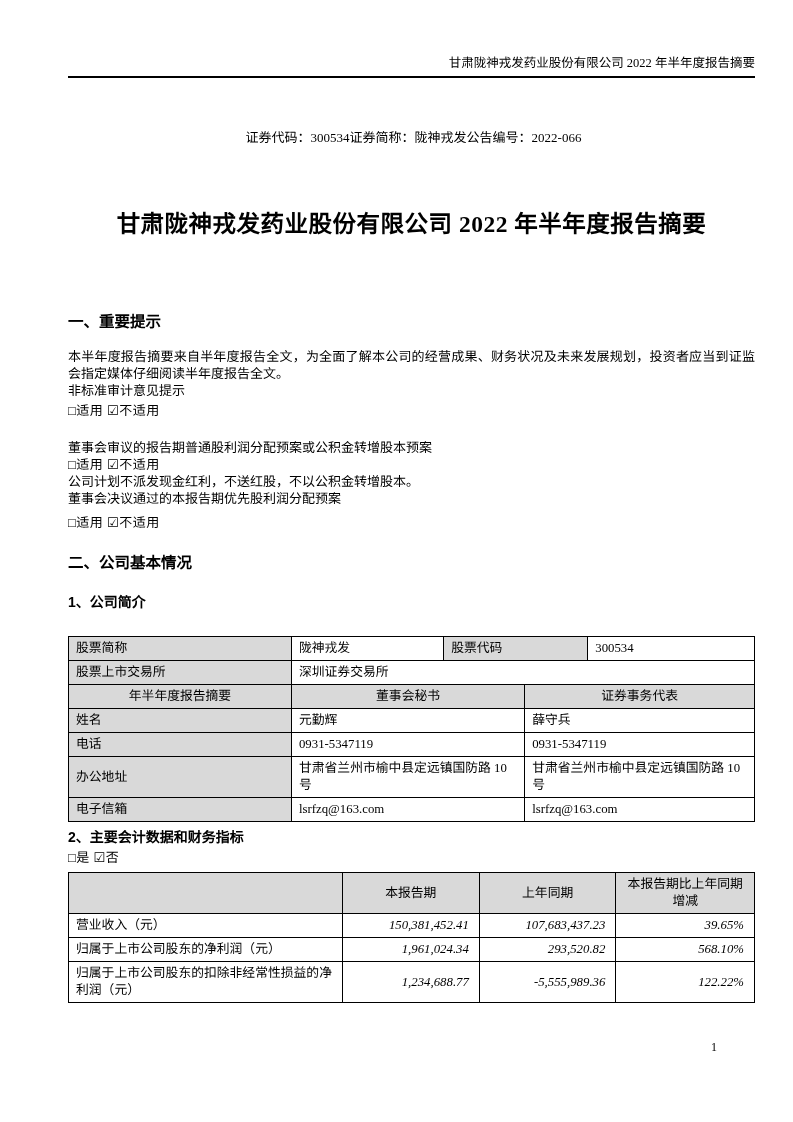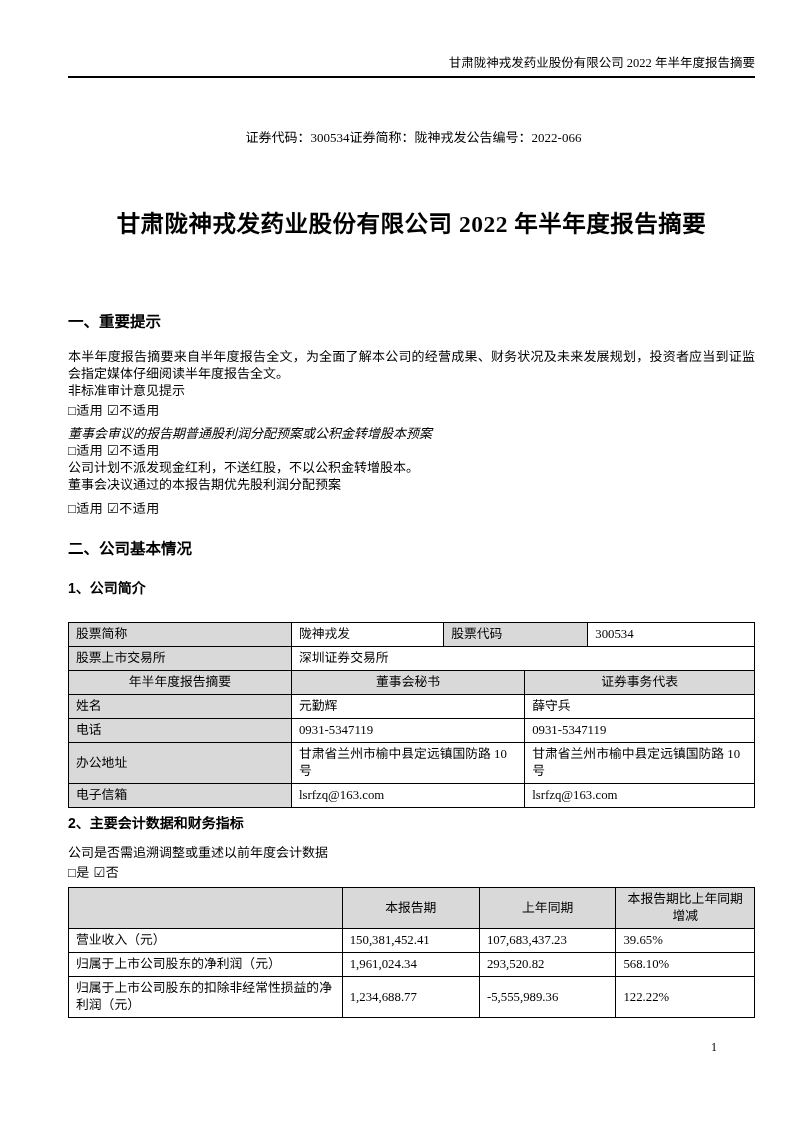--- a/index.html
+++ b/index.html
@@ -60,39 +60,39 @@
     line-height: 18px;
   }
   .body-text {
     font-size: 13px;
     line-height: 17px;
     text-align: justify;
   }
   .mt16 { margin-top: 16px; }
   .mt12 { margin-top: 12px; }
   .mt7  { margin-top: 7px; }
-  .mt6  { margin-top: 6px; font-style: italic; }
+  .mt6  { margin-top: 20px; }
   .mt3  { margin-top: 3px; }
   .checkline { letter-spacing: 0.5px; }
   table {
     width: 100%;
     border-collapse: collapse;
     table-layout: fixed;
     font-size: 12.8px;
   }
   td {
     border: 1px solid var(--border-color);
     padding: 3px 7px;
     line-height: 17px;
     vertical-align: middle;
     overflow: hidden;
   }
   td.gray { background: var(--table-header-bg); }
   td.center { text-align: center; }
-  td.num { padding-right: 10px; }
+  td.num { text-align: right; padding-right: 10px; font-style: italic; }
   .company-table { margin-top: 25px; }
   .fin-table { margin-top: 6px; }
   .page-num {
     position: absolute;
     top: 1040px;
     right: 76px;
     font-size: 12px;
   }
 </style>
 </head>
@@ -169,21 +169,20 @@
       <tr>
         <td class="gray">电子信箱</td>
         <td colspan="2">lsrfzq@163.com</td>
         <td colspan="2">lsrfzq@163.com</td>
       </tr>
     </tbody>
   </table>
 
   <h3 class="sub-heading" style="margin-top:6px">2、主要会计数据和财务指标</h3>
 
-  <p class="body-text mt12">公司是否需追溯调整或重述以前年度会计数据</p>
   <p class="body-text checkline mt3">□是 ☑否</p>
 
   <table class="fin-table">
     <colgroup>
       <col style="width:39.9%">
         <col style="width:20%">
         <col style="width:19.9%">
         <col style="width:20.2%">
     </colgroup>
     <tbody>

